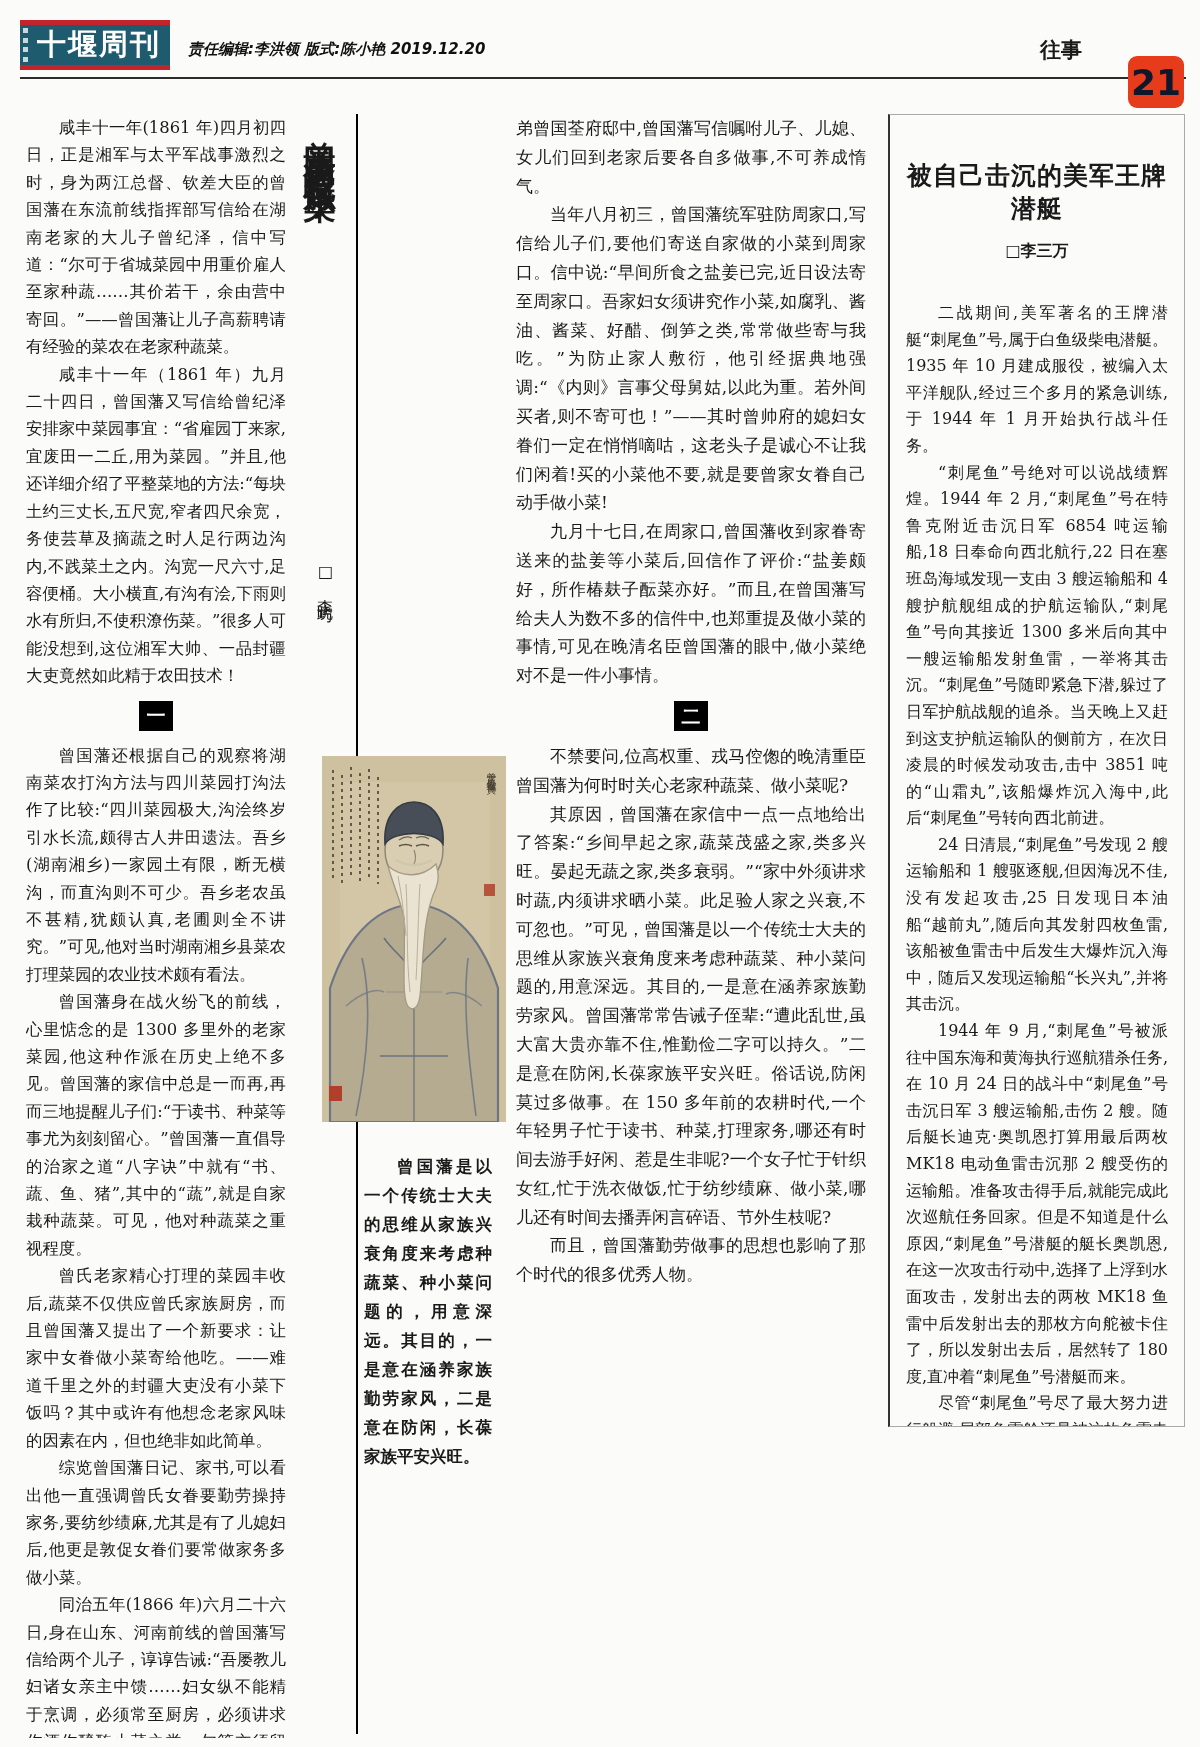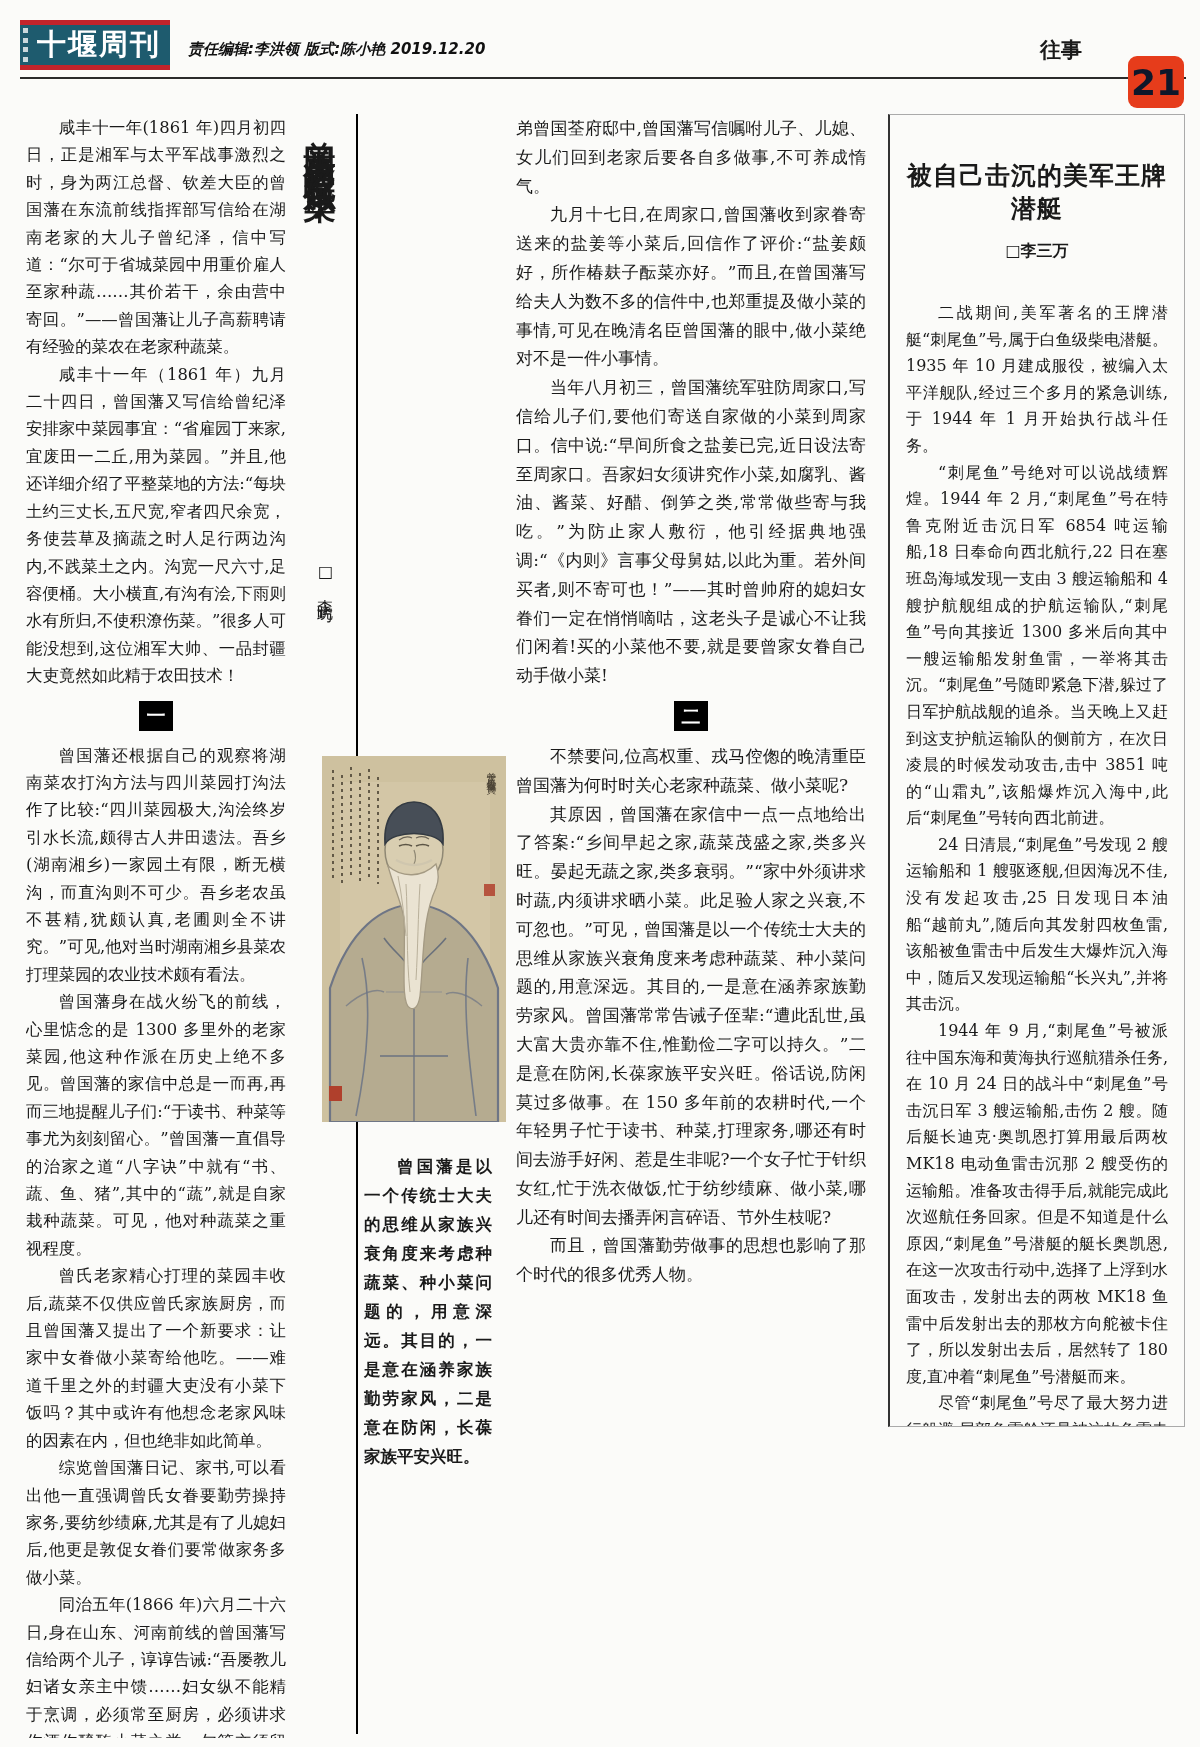--- a/index.html
+++ b/index.html
@@ -137,22 +137,22 @@
     <div class="inscription">曾文正公畫像贊</div>
   </div>
 
   <div class="caption">
     <p>曾国藩是以一个传统士大夫的思维从家族兴衰角度来考虑种蔬菜、种小菜问题的，用意深远。其目的，一是意在涵养家族勤劳家风，二是意在防闲，长葆家族平安兴旺。</p>
   </div>
 </div>
 
 <div class="tcol" id="col3">
   <p class="t noindent">弟曾国荃府邸中,曾国藩写信嘱咐儿子、儿媳、女儿们回到老家后要各自多做事,不可养成惰气。</p>
+  <p class="t">当年八月初三，曾国藩统军驻防周家口,写信给儿子们,要他们寄送自家做的小菜到周家口。信中说:“早间所食之盐姜已完,近日设法寄至周家口。吾家妇女须讲究作小菜,如腐乳、酱油、酱菜、好醋、倒笋之类,常常做些寄与我吃。”为防止家人敷衍，他引经据典地强调:“《内则》言事父母舅姑,以此为重。若外间买者,则不寄可也！”——其时曾帅府的媳妇女眷们一定在悄悄嘀咕，这老头子是诚心不让我们闲着!买的小菜他不要,就是要曾家女眷自己动手做小菜!</p>
   <p class="t">九月十七日,在周家口,曾国藩收到家眷寄送来的盐姜等小菜后,回信作了评价:“盐姜颇好，所作椿麸子酝菜亦好。”而且,在曾国藩写给夫人为数不多的信件中,也郑重提及做小菜的事情,可见在晚清名臣曾国藩的眼中,做小菜绝对不是一件小事情。</p>
-  <p class="t">当年八月初三，曾国藩统军驻防周家口,写信给儿子们,要他们寄送自家做的小菜到周家口。信中说:“早间所食之盐姜已完,近日设法寄至周家口。吾家妇女须讲究作小菜,如腐乳、酱油、酱菜、好醋、倒笋之类,常常做些寄与我吃。”为防止家人敷衍，他引经据典地强调:“《内则》言事父母舅姑,以此为重。若外间买者,则不寄可也！”——其时曾帅府的媳妇女眷们一定在悄悄嘀咕，这老头子是诚心不让我们闲着!买的小菜他不要,就是要曾家女眷自己动手做小菜!</p>
   <div class="marker">二</div>
   <p class="t">不禁要问,位高权重、戎马倥偬的晚清重臣曾国藩为何时时关心老家种蔬菜、做小菜呢?</p>
   <p class="t">其原因，曾国藩在家信中一点一点地给出了答案:“乡间早起之家,蔬菜茂盛之家,类多兴旺。晏起无蔬之家,类多衰弱。”“家中外须讲求时蔬,内须讲求晒小菜。此足验人家之兴衰,不可忽也。”可见，曾国藩是以一个传统士大夫的思维从家族兴衰角度来考虑种蔬菜、种小菜问题的,用意深远。其目的,一是意在涵养家族勤劳家风。曾国藩常常告诫子侄辈:“遭此乱世,虽大富大贵亦靠不住,惟勤俭二字可以持久。”二是意在防闲,长葆家族平安兴旺。俗话说,防闲莫过多做事。在 150 多年前的农耕时代,一个年轻男子忙于读书、种菜,打理家务,哪还有时间去游手好闲、惹是生非呢?一个女子忙于针织女红,忙于洗衣做饭,忙于纺纱绩麻、做小菜,哪儿还有时间去播弄闲言碎语、节外生枝呢?</p>
   <p class="t">而且，曾国藩勤劳做事的思想也影响了那个时代的很多优秀人物。</p>
 </div>
 
 <div id="art2">
   <h2 class="a2-title">被自己击沉的美军王牌潜艇</h2>
   <div class="a2-author">□李三万</div>
   <div class="a2-body">

